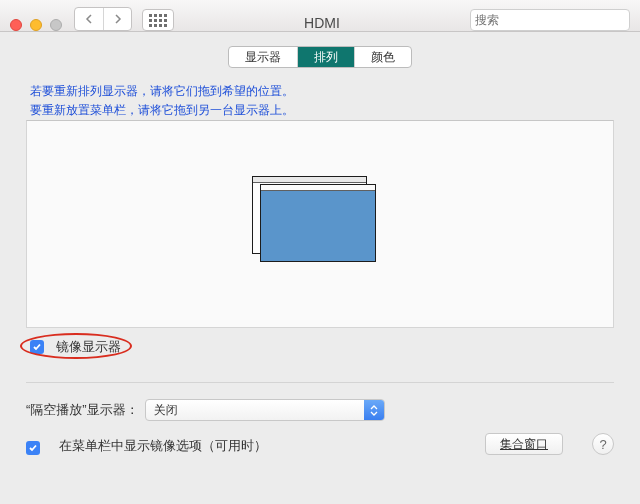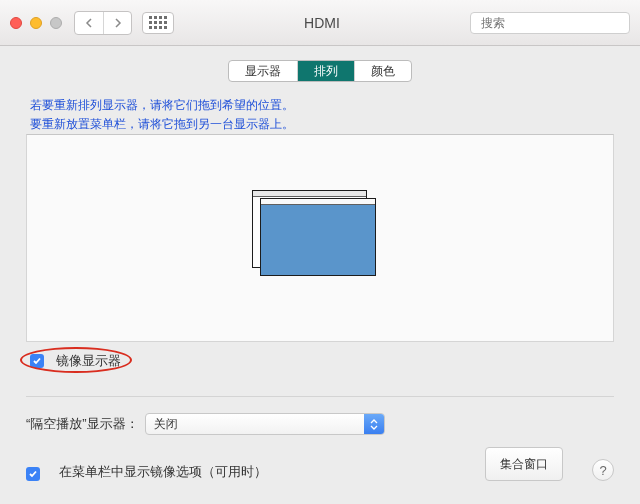--- a/index.html
+++ b/index.html
@@ -1,30 +1,30 @@
 <!DOCTYPE html>
 <html><head>
 <meta charset="utf-8">
 <style>
   * { box-sizing: border-box; margin: 0; padding: 0; font-family: -apple-system, "Helvetica Neue", Arial, sans-serif; }
   body { width: 640px; height: 504px; background: #ececec; overflow: hidden; font-size: 13px; color: #333; }
-  .titlebar { height: 46px; background: linear-gradient(#f8f7f7,#e8e6e6); border-bottom: 1px solid #c8c6c6; display: flex; align-items: center; padding: 0 10px; }
+  .titlebar { height: 32px; background: linear-gradient(#f8f7f7,#e8e6e6); border-bottom: 1px solid #c8c6c6; display: flex; align-items: flex-end; padding: 0 10px; }
   .traffic { display: flex; gap: 8px; margin-right: 12px; }
   .tl { width: 12px; height: 12px; border-radius: 50%; }
   .tl.red { background: #ff5f57; border: 1px solid #e1473f; }
   .tl.yel { background: #febc2e; border: 1px solid #dfa023; }
   .tl.grn { background: #c7c7c7; border: 1px solid #adadad; }
   .navseg { display: flex; border: 1px solid #c5c3c3; border-radius: 4px; overflow: hidden; background: #fff; }
   .navseg > div { width: 28px; height: 22px; display: flex; align-items: center; justify-content: center; color: #7a7a7a; }
   .navseg > div + div { border-left: 1px solid #d6d6d6; }
   .appsbtn { margin-left: 10px; width: 32px; height: 22px; border: 1px solid #c5c3c3; border-radius: 4px; background: #fff; display: flex; align-items: center; justify-content: center; }
   .dotgrid { display: grid; grid-template-columns: repeat(4,3px); grid-auto-rows: 3px; gap: 2px; }
   .dotgrid span { background: #6f6f6f; width: 3px; height: 3px; }
   .title { flex: 1; text-align: center; font-size: 14px; color: #4a4a4a; }
-  .search { width: 160px; height: 22px; border: 1px solid #cfcfcf; border-radius: 4px; background: #fff; display: flex; align-items: center; padding: 0 6px; color: #9c9c9c; }
+  .search { width: 160px; height: 22px; border: 1px solid #cfcfcf; border-radius: 4px; background: #fff; display: flex; align-items: center; padding: 0 0; color: #9c9c9c; }
   .search input { border: none; outline: none; flex: 1; font-size: 12px; background: transparent; color: #333; }
   .search svg { margin-right: 4px; }
   .content { padding: 14px 26px 10px; }
   .tabs { display: flex; justify-content: center; margin-bottom: 14px; }
   .segctrl { display: flex; border: 1px solid #bcbcbc; border-radius: 4px; overflow: hidden; background: #fff; height: 22px; }
   .segctrl > div { padding: 4px 16px; display: flex; align-items: center; font-size: 12px; }
   .segctrl > div + div { border-left: 1px solid #cfcfcf; }
   .segctrl .sel { background: #0f766e; color: #fff; }
   .instr { font-size: 12px; color: #1d4ed8; line-height: 1.6; margin-bottom: 0; padding-left: 4px; }
   .arrangebox { background: #fafafa; border: 1px solid #d5d5d5; border-top-color:#c6c6c6; height: 208px; display: flex; align-items: center; justify-content: center; margin-bottom: 10px; position: relative; }
@@ -38,21 +38,21 @@
   .redellipse { position: absolute; left: -6px; top: -5px; width: 112px; height: 26px; border: 2px solid #d92d1f; border-radius: 50%; pointer-events:none;}
   .cbx { width: 14px; height: 14px; border-radius: 3px; background: #3b82f6; display:flex; align-items:center; justify-content:center; }
   .cbx svg { display:block;}
   .divider { border: none; border-top: 1px solid #d4d4d4; margin: 26px 0 16px; }
   .airplayrow { display: flex; align-items: center; gap: 6px; padding-left: 0; margin-bottom: 12px; }
   .airplayrow .lbl { color:#333; font-size:13px;}
   .select { position: relative; width: 240px; height: 22px; border:1px solid #c8c8c8; border-radius:4px; background: linear-gradient(#ffffff,#f2f2f2); display:flex; align-items:center; padding:0 8px; font-size:12px;}
   .select .bluecap { position:absolute; right:0; top:0; bottom:0; width:20px; background: linear-gradient(#6aa9f8,#3a7ff0); border-top-right-radius:3px; border-bottom-right-radius:3px; display:flex; align-items:center; justify-content:center; flex-direction:column; gap:1px;}
   .select .bluecap svg { display:block;}
   .bottomrow { display: flex; align-items: flex-end; gap:19px; }
-  .gatherbtn { margin-left:auto; height:34px; padding:0 14px; border:1px solid #c8c8c8; border-radius:4px; background: linear-gradient(#ffffff,#f0f0f0); font-size:12px; display:flex; align-items:center;}
+  .gatherbtn { margin-left:auto; height:22px; padding:0 14px; border:1px solid #c8c8c8; border-radius:4px; background: linear-gradient(#ffffff,#f0f0f0); font-size:12px; display:flex; align-items:center;text-decoration:underline;}
   .helpbtn { width:22px; height:22px; border:1px solid #c8c8c8; border-radius:50%; background: linear-gradient(#ffffff,#f0f0f0); display:flex; align-items:center; justify-content:center; font-size:13px; color:#6a6a6a; margin-left:10px;}
 </style>
 </head>
 <body>
 
 <div class="titlebar">
   <div class="traffic">
     <div class="tl red"></div>
     <div class="tl yel"></div>
     <div class="tl grn"></div>

